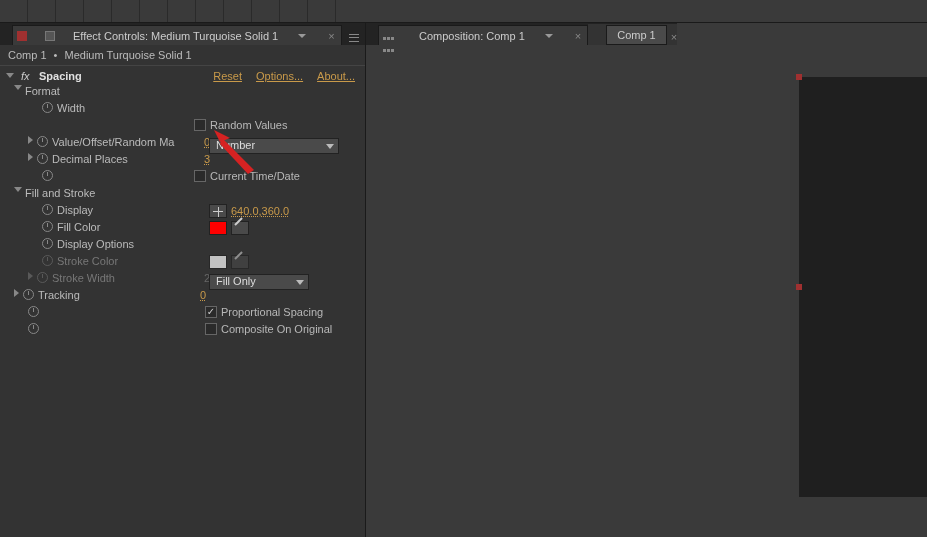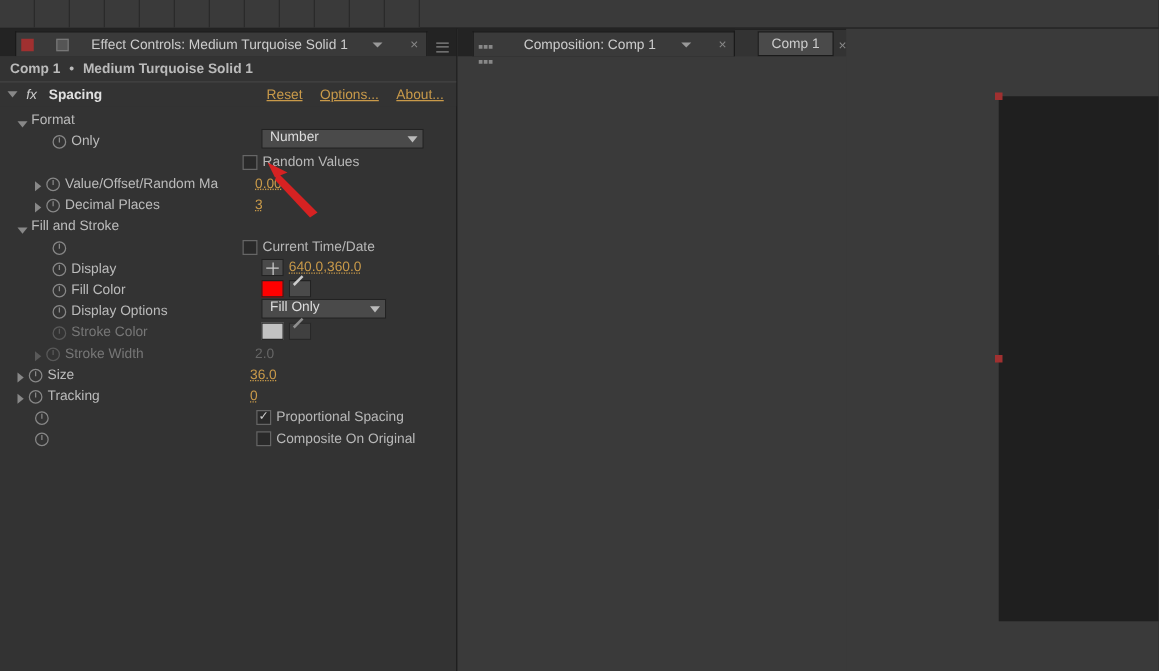--- a/index.html
+++ b/index.html
@@ -12,31 +12,31 @@
 
 
 .panel-tab-row { height: 22px; background: #232323; display: flex; align-items: flex-end; padding-left: 12px; }
 .panel-tab { background: #3a3a3a; height: 20px; padding: 0 6px 0 4px; display: flex; align-items: center; gap: 18px; border: 1px solid #1a1a1a; border-bottom: none; color: #ccc; }
 .panel-tab .close { margin-left: 4px; color: #888; cursor: pointer; }
 .panel-tab .tri { width: 0; height: 0; border-left: 4px solid transparent; border-right: 4px solid transparent; border-top: 4px solid #999; margin-left: 2px; }
 .tab-icon-red { width: 10px; height: 10px; background: #a03030; }
 .tab-icon-doc { width: 10px; height: 10px; background: #555; border: 1px solid #777; }
 
 
-.breadcrumb { padding: 4px 8px; color: #bbb; background: #333; font-weight: bold; }
+.breadcrumb { padding: 4px 8px; color: #bbb; background: #333; }
 .breadcrumb .dot { padding: 0 4px; }
 
 
 .effect-header { display: flex; align-items: center; height: 20px; background: #333; padding-left: 6px; gap: 4px; border-top: 1px solid #444; }
 .effect-header .fx { font-style: italic; color: #ccc; width: 14px; }
 .effect-header .name { color: #e0e0e0; font-weight: bold; flex: 1; }
 .link-orange { color: #c99a4a; text-decoration: underline; cursor: pointer; margin-right: 10px; }
 
 .prop-tree { padding-left: 4px; }
-.prop-row { display: flex; align-items: flex-end; height: 17px; }
+.prop-row { display: flex; align-items: flex-start; height: 17px; }
 .prop-row .indent { display: inline-block; }
 .tri-right { width: 0; height: 0; border-top: 4px solid transparent; border-bottom: 4px solid transparent; border-left: 5px solid #888; margin-right: 4px; }
 .tri-down { width: 0; height: 0; border-left: 4px solid transparent; border-right: 4px solid transparent; border-top: 5px solid #888; margin-right: 3px; }
 .stopwatch { width: 11px; height: 11px; border: 1px solid #888; border-radius: 50%; margin-right: 4px; position: relative; }
 .stopwatch::after { content: ""; position: absolute; left: 4px; top: 1px; width: 1px; height: 4px; background: #888; }
 .label { flex: 0 0 150px; color: #bbb; white-space: nowrap; overflow: hidden; }
 .label.dim { color: #777; }
 .val-cell { flex: 1; display: flex; align-items: center; padding-left: 2px; }
 .val-link { color: #c99a4a; text-decoration: underline dotted; cursor: pointer; }
 .val-dim { color: #666; }
@@ -125,21 +125,21 @@
     <div class="prop-tree">
 
       <div class="prop-row">
         <span class="indent" style="width:10px"></span>
         <span class="tri-down"></span>
         <span class="label">Format</span>
       </div>
       <div class="prop-row">
         <span class="indent" style="width:38px"></span>
         <span class="stopwatch"></span>
-        <span class="label">Only</span>
+        <span class="label">Width</span>
         <div class="val-cell">
           <div class="dropdown">
             <span>Number</span>
             <span class="dd-tri"></span>
           </div>
         </div>
       </div>
       <div class="prop-row">
         <span class="indent" style="width:53px"></span>
         <span class="label" style="flex-basis:135px"></span>
@@ -160,33 +160,33 @@
       <div class="prop-row">
         <span class="indent" style="width:24px"></span>
         <span class="tri-right"></span>
         <span class="stopwatch"></span>
         <span class="label">Decimal Places</span>
         <div class="val-cell">
           <span class="val-link">3</span>
         </div>
       </div>
       <div class="prop-row">
+        <span class="indent" style="width:38px"></span>
+        <span class="stopwatch"></span>
+        <span class="label" style="flex-basis:135px"></span>
+        <div class="val-cell">
+          <span class="checkbox"></span>
+          <span>Current Time/Date</span>
+        </div>
+      </div>
+
+      <div class="prop-row">
         <span class="indent" style="width:10px"></span>
         <span class="tri-down"></span>
         <span class="label">Fill and Stroke</span>
-      </div>
-
-      <div class="prop-row">
-        <span class="indent" style="width:38px"></span>
-        <span class="stopwatch"></span>
-        <span class="label" style="flex-basis:135px"></span>
-        <div class="val-cell">
-          <span class="checkbox"></span>
-          <span>Current Time/Date</span>
-        </div>
       </div>
       <div class="prop-row">
         <span class="indent" style="width:38px"></span>
         <span class="stopwatch"></span>
         <span class="label">Display</span>
         <div class="val-cell">
           <span class="crosshair"></span>
           <span class="val-link">640.0,360.0</span>
         </div>
       </div>
@@ -222,29 +222,20 @@
       <div class="prop-row">
         <span class="indent" style="width:24px"></span>
         <span class="tri-right" style="opacity:.45"></span>
         <span class="stopwatch" style="opacity:.45"></span>
         <span class="label dim">Stroke Width</span>
         <div class="val-cell">
             <span class="val-dim">2.0</span>
           </div>
       </div>
 
-      <div class="prop-row">
-        <span class="indent" style="width:10px"></span>
-        <span class="tri-right"></span>
-        <span class="stopwatch"></span>
-        <span class="label" style="flex-basis:160px">Size</span>
-        <div class="val-cell">
-            <span class="val-link">36.0</span>
-          </div>
-      </div>
 
       <div class="prop-row">
         <span class="indent" style="width:10px"></span>
         <span class="tri-right"></span>
         <span class="stopwatch"></span>
         <span class="label" style="flex-basis:160px">Tracking</span>
         <div class="val-cell">
             <span class="val-link">0</span>
           </div>
       </div>

